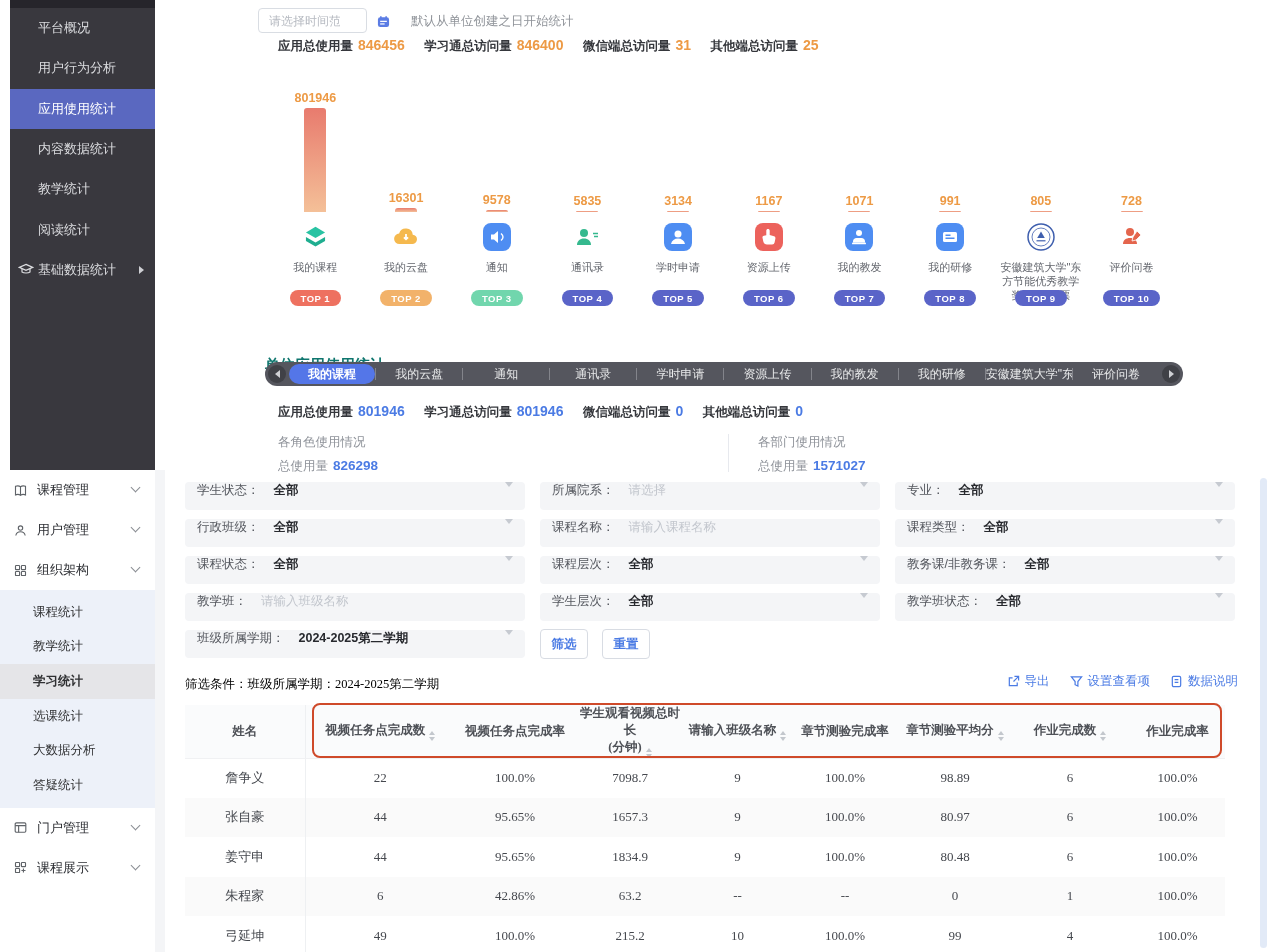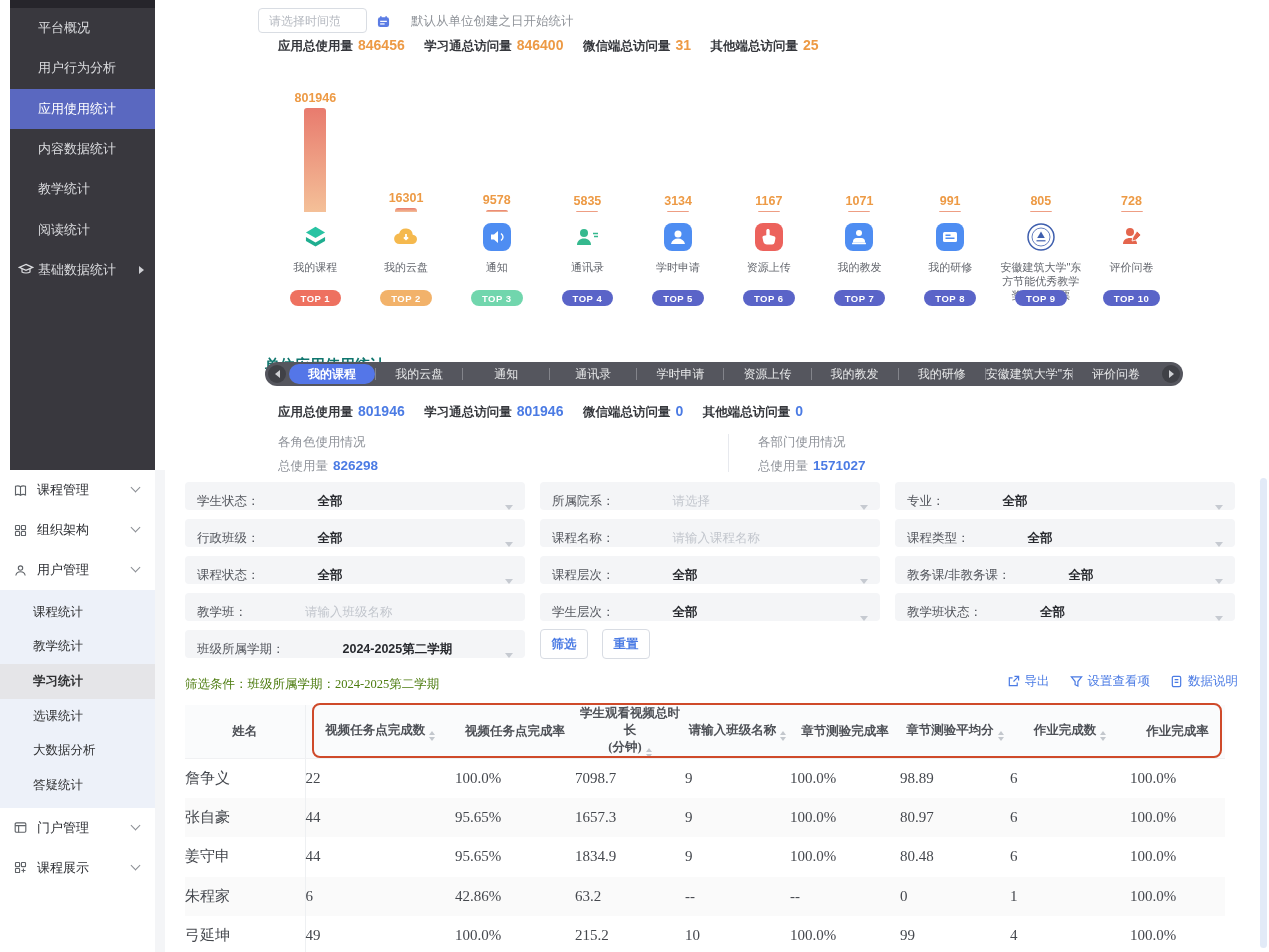--- a/index.html
+++ b/index.html
@@ -60,37 +60,37 @@
   .tb-arrow.right i { border-left:5px solid #cfd0d4; }
 
   .sec-block { position:absolute; top:434px; }
   .sec-title { font-size:12.5px; color:#8f939a; }
   .sec-sub { margin-top:7px; font-size:12.5px; color:#8f939a; }
   .sec-sub b { color:#4b7be4; font-size:13.5px; margin-left:5px; }
   .v-divider { position:absolute; left:728px; top:434px; width:1px; height:38px; background:#e7e9ee; }
   .sb-gap { position:absolute; left:155px; top:470px; width:10px; height:482px; background:#f4f5f7; }
 
   
-  .field { position:absolute; width:340px; height:28px; background:#f4f5f7; border-radius:4px; display:flex; align-items:flex-end; padding:0 12px; font-size:12.5px; cursor:pointer;gap:44px; }
+  .field { position:absolute; width:340px; height:28px; background:#f4f5f7; border-radius:4px; display:flex; align-items:flex-start; padding:0 12px; font-size:12.5px; cursor:pointer; }
   .f-label { color:#54575e; white-space:nowrap; }
   .f-val { color:#27292e; font-weight:600; margin-left:14px; white-space:nowrap; }
   .f-ph { color:#c2c6cd; margin-left:14px; white-space:nowrap; }
   .f-caret { position:absolute; right:12px; width:0; height:0; border-left:4.5px solid transparent; border-right:4.5px solid transparent; border-top:5.5px solid #c6cad1; }
   .btn { position:absolute; width:48px; height:30px; border:1px solid #d8dce3; border-radius:4px; background:#fff; color:#4b7be4; font-size:12.5px; font-weight:600; display:flex; align-items:center; justify-content:center; cursor:pointer; font-family:"Liberation Serif",serif; }
 
-  .summary { position:absolute; left:185px; top:676px; font-size:12.5px; color:#4d7c0f; font-family:"Liberation Serif",serif; }
+  .summary { position:absolute; left:185px; top:676px; font-size:12.5px; color:#000000; font-family:"Liberation Serif",serif; }
   .toolbar { position:absolute; right:31px; top:673px; display:flex; gap:20px; font-size:12.5px; color:#4b7be4; }
   .tool-link { display:flex; align-items:center; gap:5px; cursor:pointer; }
 
   
   .tbl-wrap { position:absolute; left:185px; top:705px; width:1040px; }
   table { border-collapse:collapse; table-layout:fixed; width:1040px; font-family:"Liberation Serif",serif; }
   thead th { height:53px; background:#fafbfc; font-size:12.5px; color:#4e5157; font-weight:700; text-align:center; border-bottom:1px solid #f0f1f3; }
   thead th:first-child, tbody td:first-child { border-right:1px solid #eef0f2; }
-  tbody td { height:39.5px; text-align:left; font-size:15px; color:#45484e; }
+  tbody td { height:39.5px; text-align:center; font-size:13px; color:#45484e; }
   tr.even td { background:#fafafa; }
   .sort { display:inline-flex; flex-direction:column; margin-left:4px; vertical-align:-1px; }
   .sort i { width:0; height:0; border-left:3.5px solid transparent; border-right:3.5px solid transparent; }
   .sort .u { border-bottom:4px solid #c3c7cd; margin-bottom:1.5px; }
   .sort .d { border-top:4px solid #c3c7cd; }
   .hl-rect { position:absolute; left:312px; top:703px; width:910px; height:55px; border:2.5px solid #cf4a2a; border-radius:8px; pointer-events:none; }
   .pg-scroll { position:absolute; right:2px; top:478px; width:7px; height:470px; background:#e2eaf7; border-radius:4px; }
 </style>
 </head>
 <body>
@@ -131,34 +131,34 @@
   <div class="ls-item">
     <svg width="15" height="15" viewBox="0 0 24 24" fill="none" stroke="#5f6368" stroke-width="1.8">
         <path d="M12 6c-2.2-1.6-5.5-1.6-8-.7V19c2.5-.9 5.8-.9 8 .7 2.2-1.6 5.5-1.6 8-.7V5.3c-2.5-.9-5.8-.9-8 .7z"></path>
         <path d="M12 6v13.7"></path>
       </svg>
     <span>课程管理</span>
     <i class="chev down"></i>
   </div>
   <div class="ls-item">
     <svg width="15" height="15" viewBox="0 0 24 24" fill="none" stroke="#5f6368" stroke-width="1.8">
+        <circle cx="12" cy="8" r="3.5"></circle>
+        <path d="M4.5 20c.9-4 3.9-6 7.5-6s6.6 2 7.5 6"></path>
+      </svg>
+    <span>用户管理</span>
+    <i class="chev down"></i>
+  </div>
+  <div class="ls-item">
+    <svg width="15" height="15" viewBox="0 0 24 24" fill="none" stroke="#5f6368" stroke-width="1.8">
         <rect x="4" y="4" width="6.5" height="6.5" rx="1"></rect>
         <rect x="13.5" y="4" width="6.5" height="6.5" rx="1"></rect>
         <rect x="4" y="13.5" width="6.5" height="6.5" rx="1"></rect>
         <rect x="13.5" y="13.5" width="6.5" height="6.5" rx="1"></rect>
       </svg>
     <span>组织架构</span>
-    <i class="chev down"></i>
-  </div>
-  <div class="ls-item">
-    <svg width="15" height="15" viewBox="0 0 24 24" fill="none" stroke="#5f6368" stroke-width="1.8">
-        <circle cx="12" cy="8" r="3.5"></circle>
-        <path d="M4.5 20c.9-4 3.9-6 7.5-6s6.6 2 7.5 6"></path>
-      </svg>
-    <span>用户管理</span>
     <i class="chev down"></i>
   </div>
   <div class="ls-sub">
     <div class="ls-subitem">
         <span>课程统计</span>
       </div>
     <div class="ls-subitem">
         <span>教学统计</span>
       </div>
     <div class="ls-subitem active">

